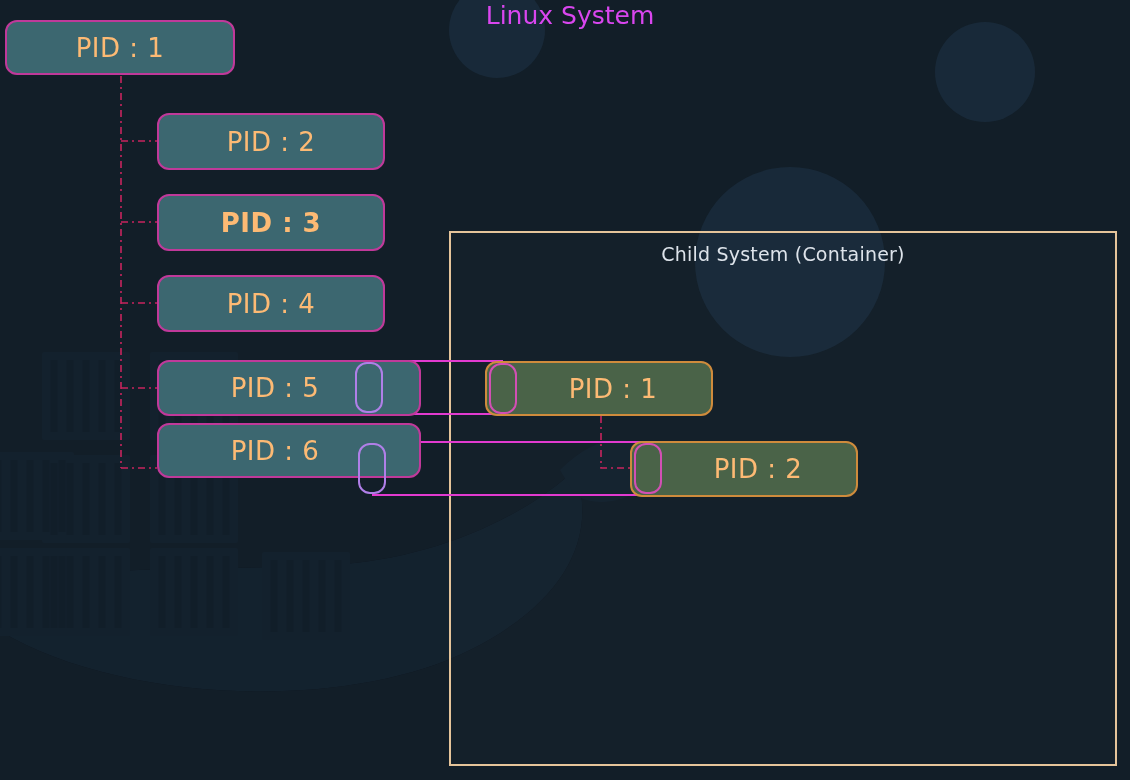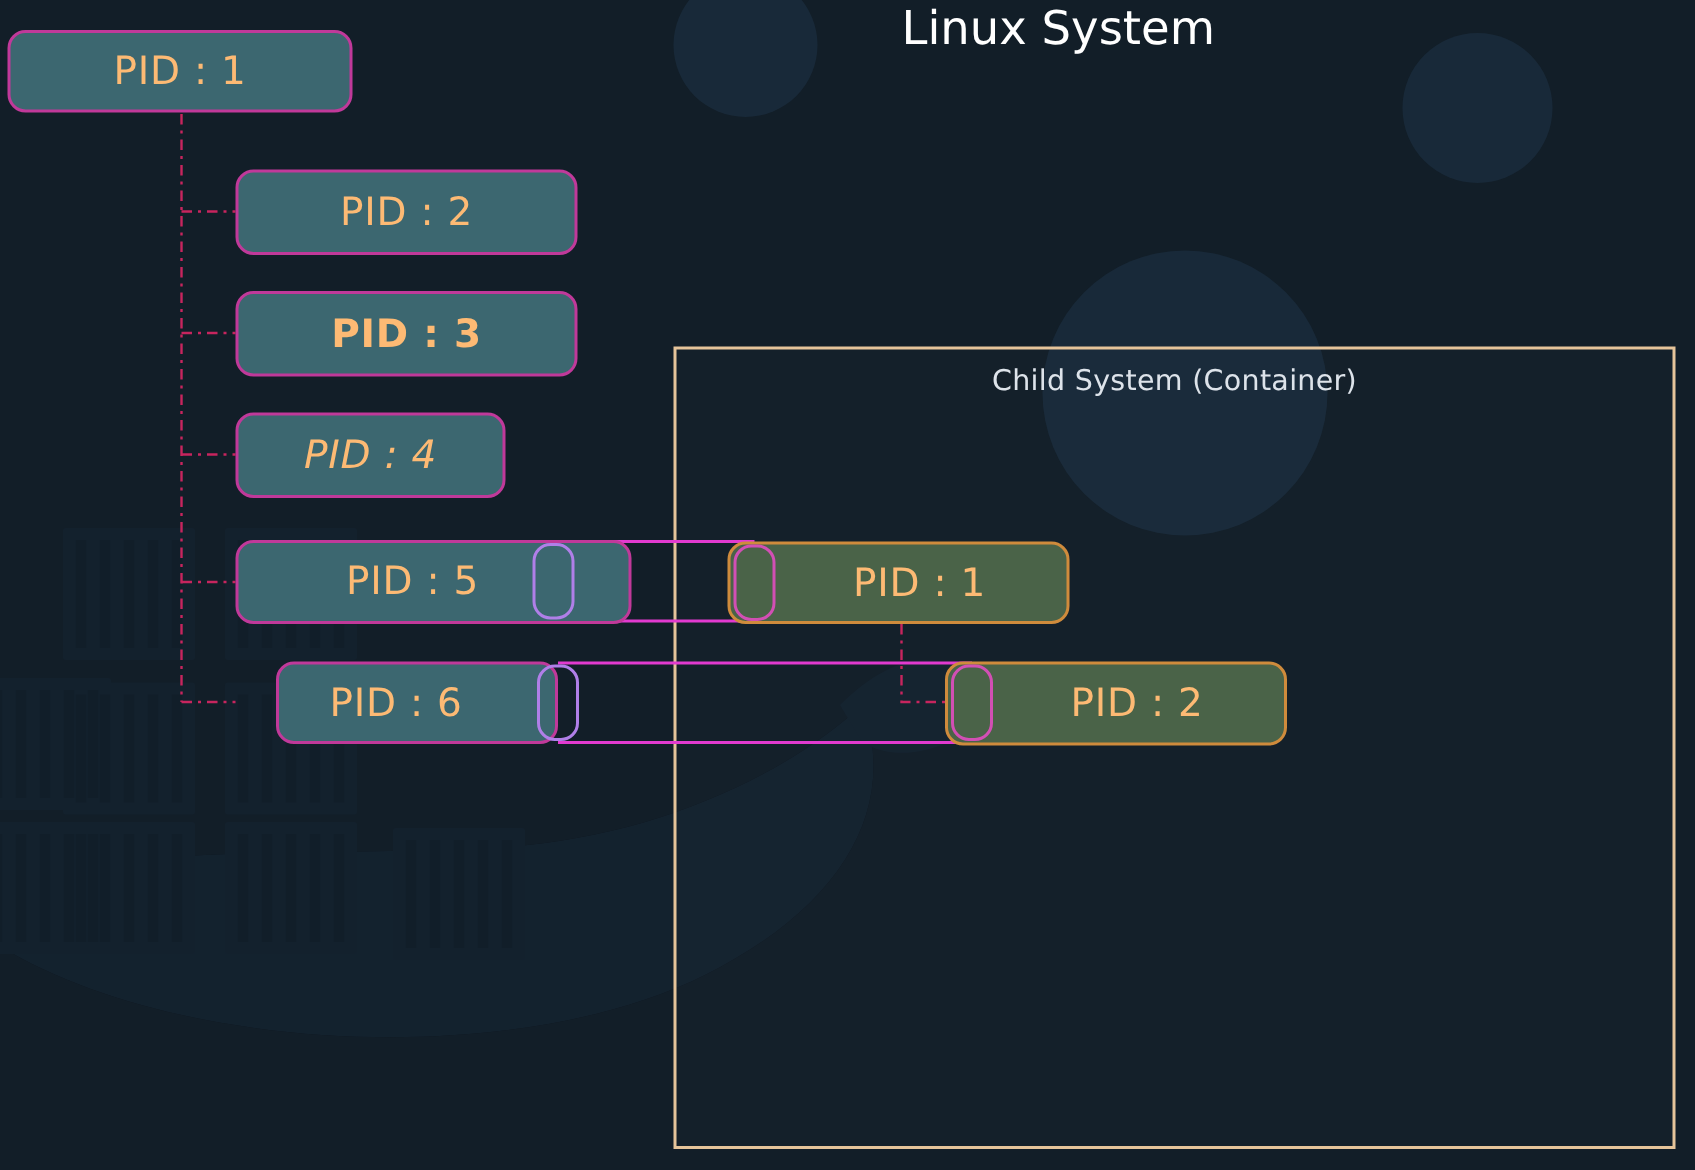--- a/index.html
+++ b/index.html
@@ -18,22 +18,22 @@
     position:absolute;
     left:449px;top:231px;width:668px;height:535px;
     border:2px solid #e5c49a;
     background:rgba(255,255,255,0.012);
     box-sizing:border-box;
   }
   .container-title{
     position:absolute;left:449px;top:243px;width:668px;
     text-align:center;color:#dde3ea;font-size:19px;letter-spacing:.2px;
   }
-  .sys-title-wrap{position:absolute;left:330px;top:1px;width:480px;text-align:right;
-    color:#ffffff;font-size:31px;}
+  .sys-title-wrap{position:absolute;left:330px;top:1px;width:480px;text-align:center;
+    color:#d946ef;font-size:25px;}
 
   
   .pbox{
     position:absolute;
     box-sizing:border-box;
     border-radius:12px;
     display:flex;align-items:center;justify-content:center;
     color:#fdba74;font-size:26px;letter-spacing:.5px;
   }
   .pbox.host{
@@ -134,29 +134,29 @@
   </div>
 
   <div class="pbox host" style="left:157px;top:113px;width:228px;height:57px;">
     <span>PID : 2</span>
   </div>
 
   <div class="pbox host" style="left:157px;top:194px;width:228px;height:57px;font-weight:bold;">
     <span>PID : 3</span>
   </div>
 
-  <div class="pbox host" style="left:157px;top:275px;width:180px;height:57px;font-style:italic;">
+  <div class="pbox host" style="left:157px;top:275px;width:228px;height:57px;">
     <span>PID : 4</span>
   </div>
 
   <div class="pbox host" style="left:157px;top:360px;width:264px;height:56px;">
     <span style="margin-right:28px;">PID : 5</span>
   </div>
 
-  <div class="pbox host" style="left:157px;top:441px;width:188px;height:55px;margin-left:27px;">
+  <div class="pbox host" style="left:157px;top:423px;width:264px;height:55px;">
     <span style="margin-right:28px;">PID : 6</span>
   </div>
 
   <div class="pbox guest" style="left:485px;top:361px;width:228px;height:55px;">
     <span style="margin-left:28px;">PID : 1</span>
   </div>
 
   <div class="pbox guest" style="left:630px;top:441px;width:228px;height:56px;">
     <span style="margin-left:28px;">PID : 2</span>
   </div>

